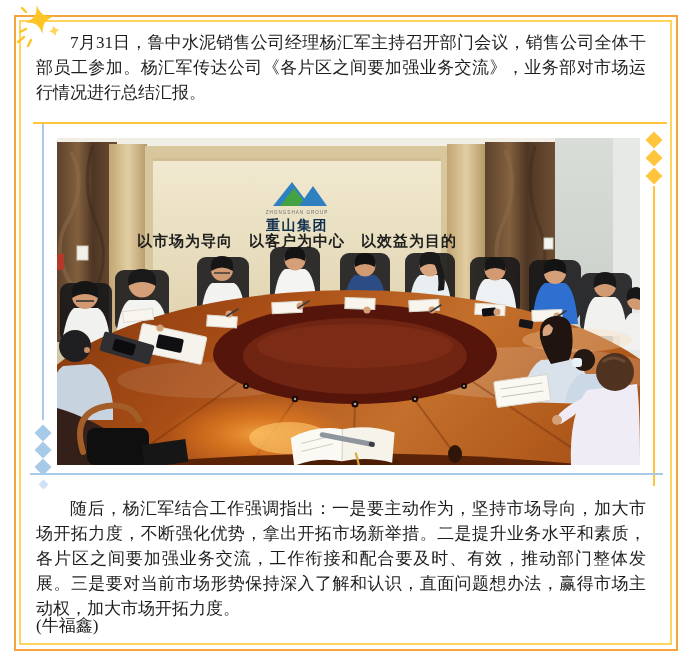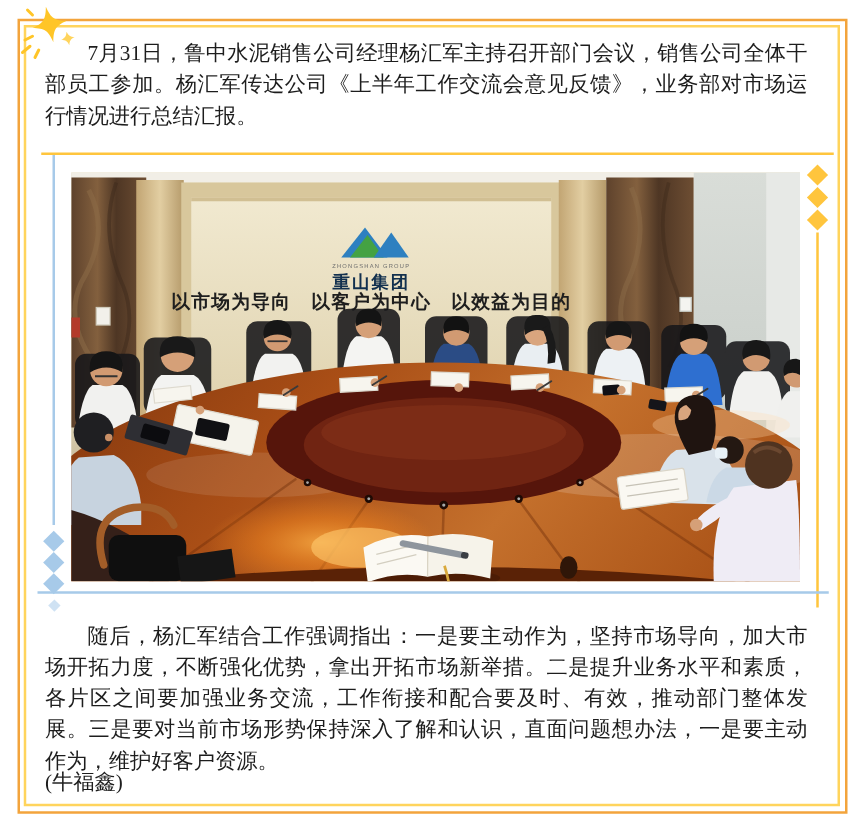--- a/index.html
+++ b/index.html
@@ -57,21 +57,21 @@
     <path d="M42 28 C43 31.5 44 32.5 47.5 33.5 C44 34.5 43 35.5 42 39 C41 35.5 40 34.5 36.5 33.5 C40 32.5 41 31.5 42 28 Z" fill="#FFD45C"></path>
   </g>
   <g stroke="#FFC527" stroke-width="2.4" stroke-linecap="round" fill="none">
     <line x1="10" y1="32" x2="16" y2="29"></line>
     <line x1="8" y1="42" x2="14" y2="37"></line>
     <line x1="18" y1="46" x2="21" y2="40"></line>
     <line x1="12" y1="8" x2="16" y2="12"></line>
   </g>
 </svg>
 
-<p class="para p-intro">7月31日，鲁中水泥销售公司经理杨汇军主持召开部门会议，销售公司全体干部员工参加。杨汇军传达公司《上半年工作交流会意见反馈》，业务部对市场运行情况进行总结汇报。</p>
+<p class="para p-intro">7月31日，鲁中水泥销售公司经理杨汇军主持召开部门会议，销售公司全体干部员工参加。杨汇军传达公司《各片区之间要加强业务交流》，业务部对市场运行情况进行总结汇报。</p>
 
 <div class="abs line-gold-top"></div>
 <div class="abs dia dia-gold dg1"></div>
 <div class="abs dia dia-gold dg2"></div>
 <div class="abs dia dia-gold dg3"></div>
 <div class="abs line-gold-right"></div>
 <div class="abs line-blue-left"></div>
 <div class="abs dia dia-blue db1"></div>
 <div class="abs dia dia-blue db2"></div>
 <div class="abs dia dia-blue db3"></div>
@@ -356,15 +356,15 @@
   </g>
 
   <g>
     <path d="M0 270 Q 36 280 78 310 L 78 327 L 0 327 Z" fill="#352019"></path>
     <rect x="30" y="290" width="62" height="37" rx="8" fill="#0F0F0F"></rect>
     <path d="M 26 314 Q 14 274 50 268 Q 74 265 82 282" stroke="#A35D28" stroke-width="6" fill="none" stroke-linecap="round"></path>
     <rect x="86" y="304" width="44" height="23" fill="#161616" transform="rotate(-8 108 315)"></rect>
   </g>
 </svg>
 
-<p class="para p-body">随后，杨汇军结合工作强调指出：一是要主动作为，坚持市场导向，加大市场开拓力度，不断强化优势，拿出开拓市场新举措。二是提升业务水平和素质，各片区之间要加强业务交流，工作衔接和配合要及时、有效，推动部门整体发展。三是要对当前市场形势保持深入了解和认识，直面问题想办法，一是要主动作为，维护好客户资源。</p>
+<p class="para p-body">随后，杨汇军结合工作强调指出：一是要主动作为，坚持市场导向，加大市场开拓力度，不断强化优势，拿出开拓市场新举措。二是提升业务水平和素质，各片区之间要加强业务交流，工作衔接和配合要及时、有效，推动部门整体发展。三是要对当前市场形势保持深入了解和认识，直面问题想办法，赢得市场主动权，加大市场开拓力度。</p>
 
 <p class="byline">(牛福鑫)</p>
 
 </body></html>

